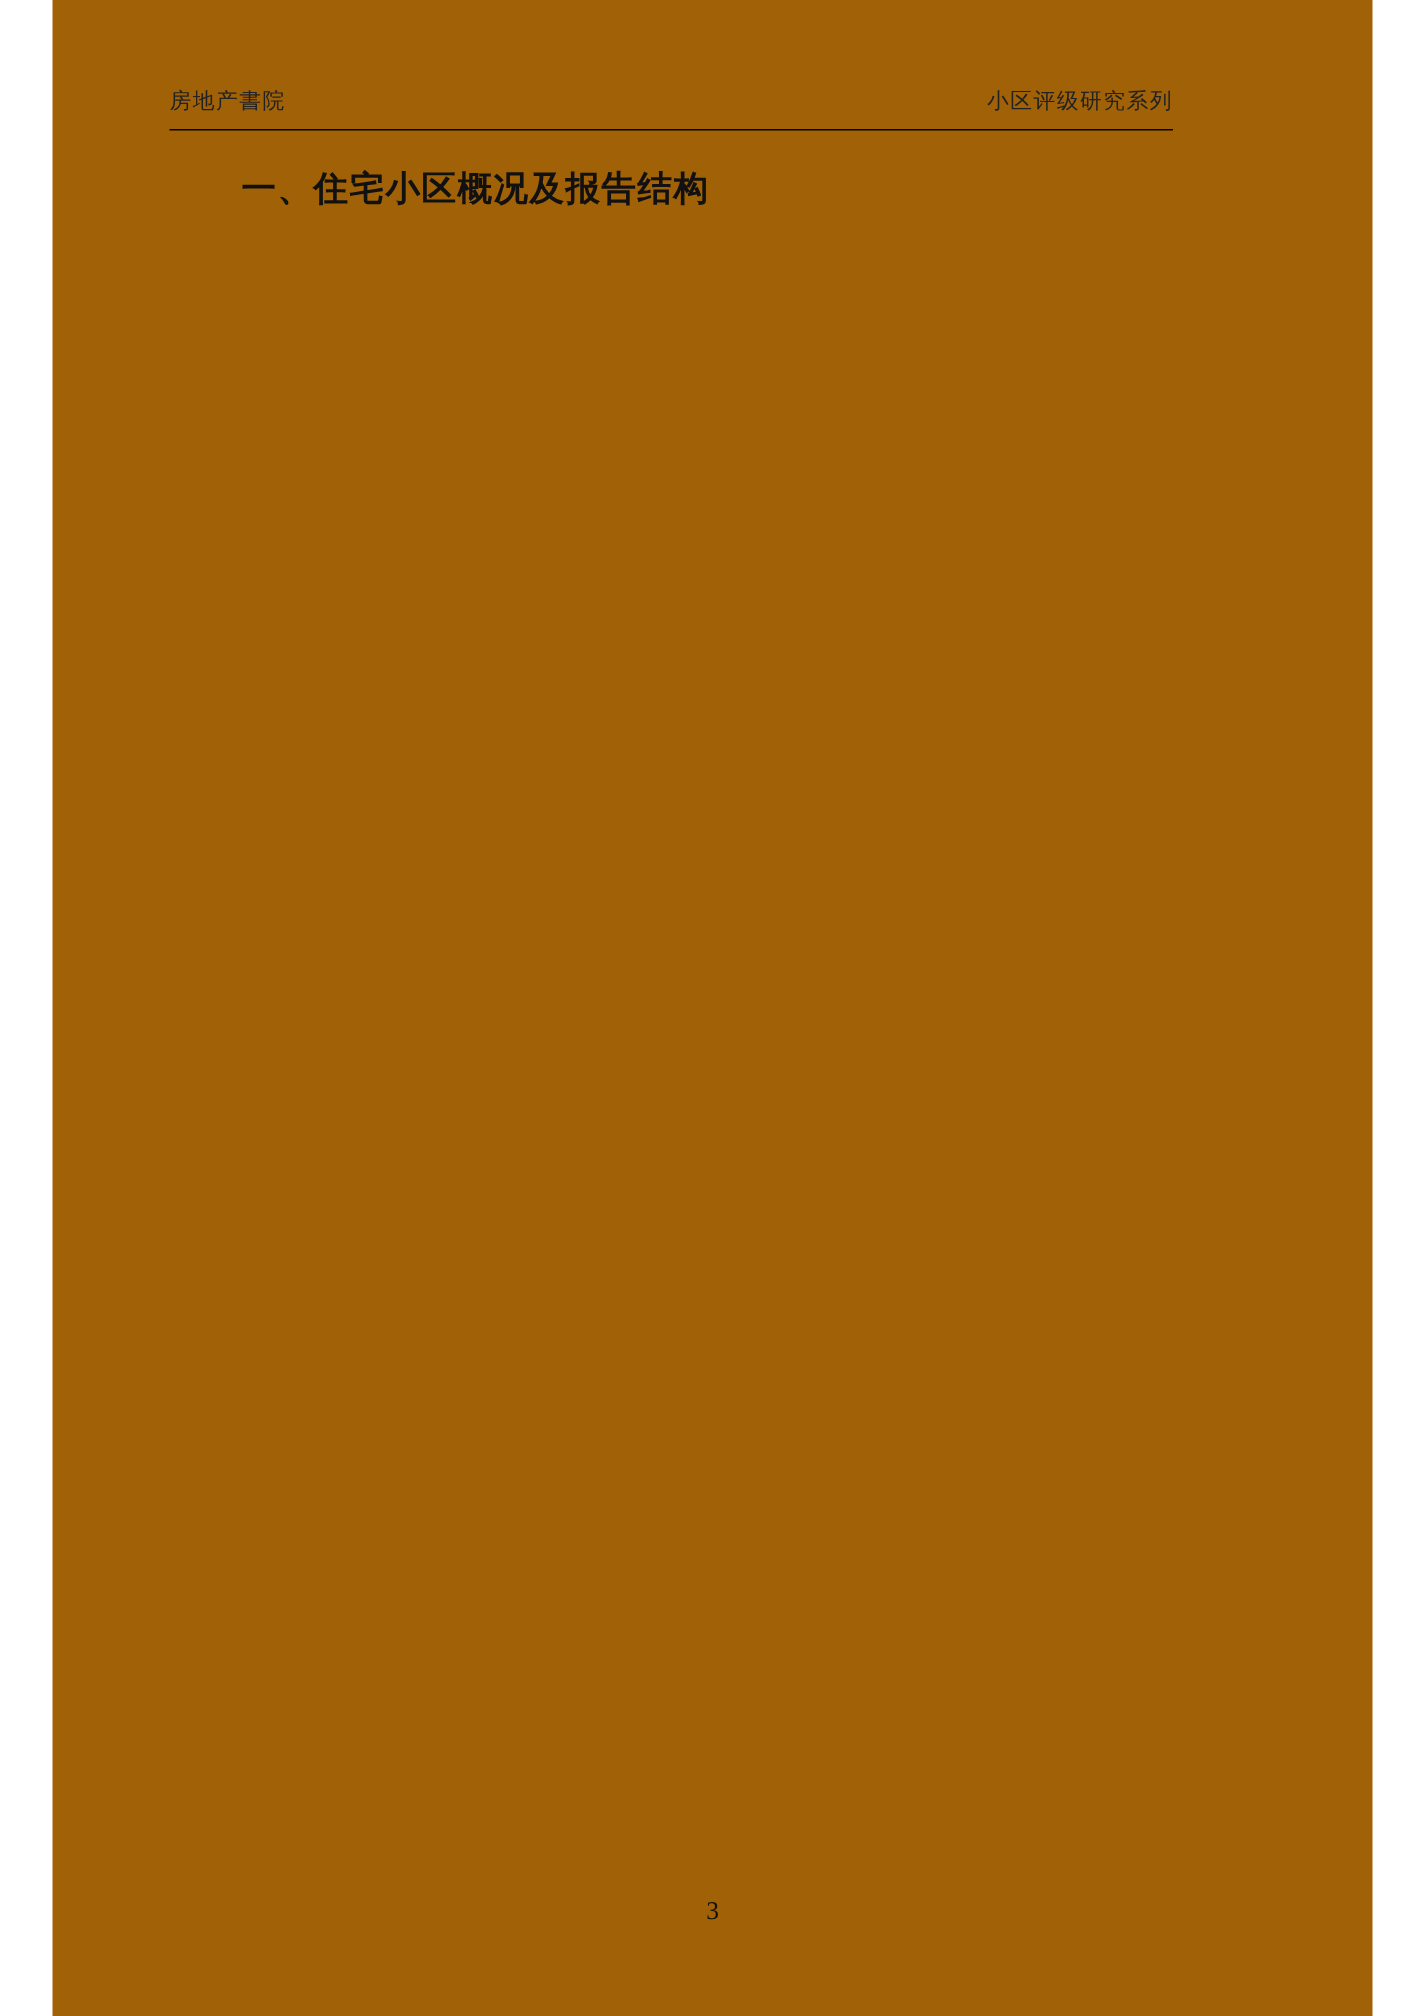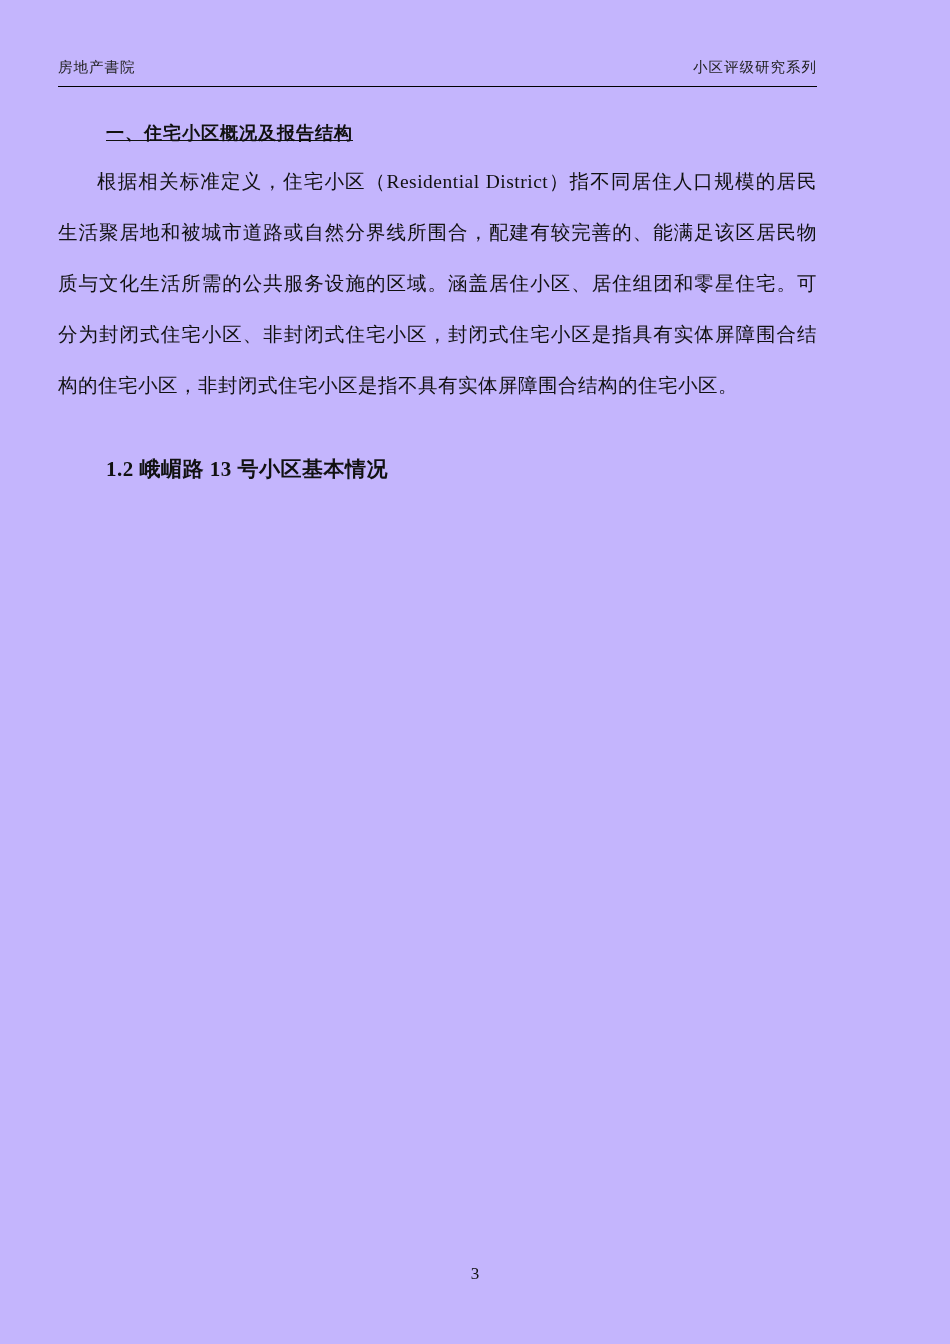--- a/index.html
+++ b/index.html
@@ -3,45 +3,44 @@
 <meta charset="utf-8">
 <style>
   * { box-sizing: border-box; }
   html, body {
     margin: 0;
     padding: 0;
     background: #ffffff;
   }
   .page {
     position: relative;
-    width: 950px;
+    width: 880px;
     height: 1344px;
     margin: 0 auto;
-    background: #c4b5fd;
+    background: #a16207;
     color: #111111;
     font-family: "Liberation Serif", "DejaVu Serif", serif;
-    padding: 58px 133px 0 58px;
+    padding: 58px 133px 0 78px;
     overflow: hidden;
   }
   .page-header {
     display: flex;
     justify-content: space-between;
     align-items: flex-end;
     font-size: 14.5px;
     color: #222222;
     padding-bottom: 9px;
     border-bottom: 1.5px solid #000000;
     letter-spacing: 1px;
   }
   .chapter-title {
-    font-size: 18px;
+    font-size: 23px;
     font-weight: bold;
-    margin: 34px 0 0 48px;
+    margin: 23px 0 0 48px;
     letter-spacing: 1px;
-    text-decoration: underline;
   }
   .section-heading {
     font-size: 21px;
     font-weight: bold;
     margin: 44px 0 0 48px;
     letter-spacing: 0.5px;
   }
   .body-paragraph {
     font-size: 19.5px;
     line-height: 51px;
@@ -68,20 +67,18 @@
 
 <div class="page">
 
   <div class="page-header">
     <span>房地产書院</span>
     <span>小区评级研究系列</span>
   </div>
 
   <div class="chapter-title">一、住宅小区概况及报告结构</div>
 
-  <p class="body-paragraph">根据相关标准定义，住宅小区（Residential District）指不同居住人口规模的居民生活聚居地和被城市道路或自然分界线所围合，配建有较完善的、能满足该区居民物质与文化生活所需的公共服务设施的区域。涵盖居住小区、居住组团和零星住宅。可分为封闭式住宅小区、非封闭式住宅小区，封闭式住宅小区是指具有实体屏障围合结构的住宅小区，非封闭式住宅小区是指不具有实体屏障围合结构的住宅小区。</p>
 
-  <div class="section-heading">1.2 峨嵋路 13 号小区基本情况</div>
 
 
   <div class="page-footer">3</div>
 
 </div>
 
 </body></html>

